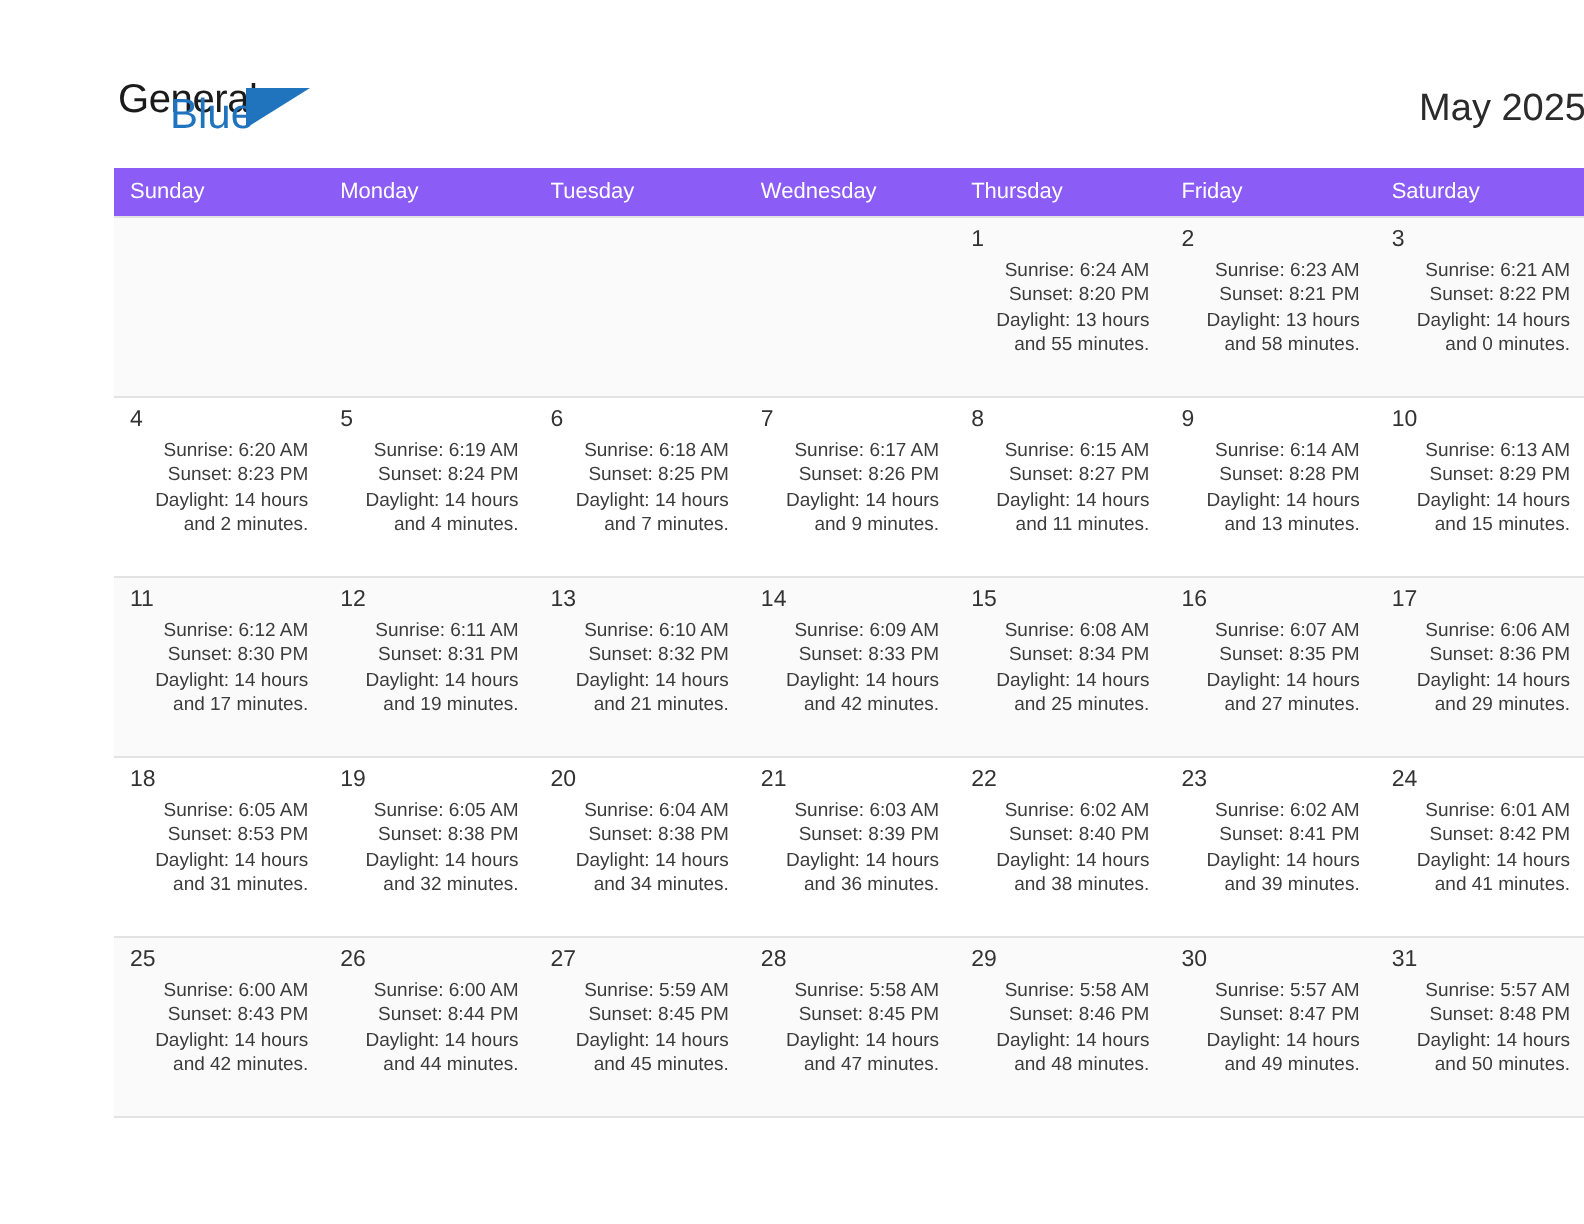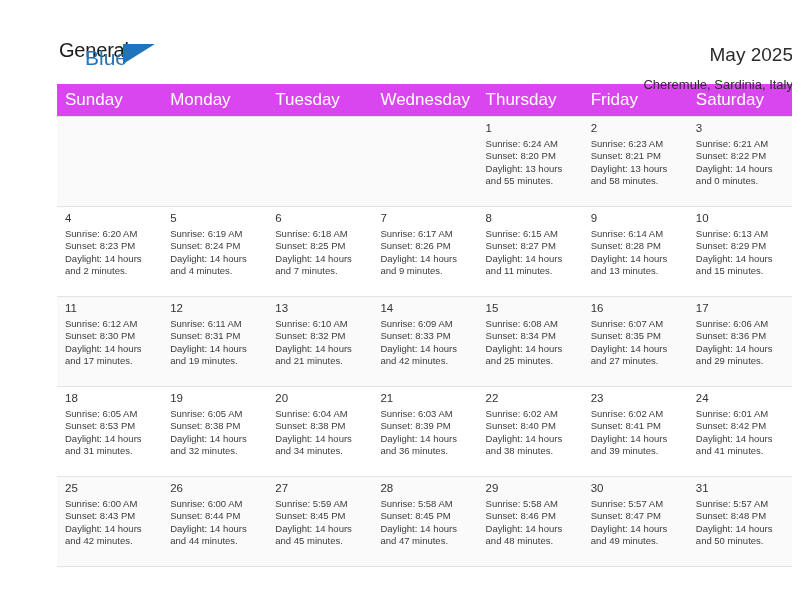--- a/index.html
+++ b/index.html
@@ -82,23 +82,23 @@
     margin: 6px 0 0 0;
   }
 
   
   .calendar {
     width: 736px;
     border-collapse: collapse;
     table-layout: fixed;
   }
   .calendar th {
-    background: #d946ef;
+    background: #8b5cf6;
     color: #ffffff;
-    font-size: 17px;
+    font-size: 11px;
     font-weight: normal;
     text-align: left;
     padding: 6px 0 6px 8px;
     height: 20px;
     box-sizing: border-box;
   }
   .calendar td {
     vertical-align: top;
     border: 1px solid #e3e3e3;
     border-left: none;
@@ -113,20 +113,21 @@
   .daynum {
     font-size: 11.5px;
     color: #333333;
     line-height: 15px;
     margin-bottom: 2px;
   }
   .info {
     font-size: 9.5px;
     color: #3c3c3c;
     line-height: 12.4px;
+    text-align: right;
   }
   .info div {
     white-space: nowrap;
   }
   .row-shade td {
     background: #fafafa;
   }
   .row-plain td {
     background: #ffffff;
   }
@@ -142,21 +143,20 @@
   <div class="header">
 
     <div class="brand">
       <span class="brand-general">General</span>
       <span class="brand-triangle"></span>
       <span class="brand-blue">Blue</span>
     </div>
 
     <div class="title-block">
       <h1 class="cal-title">May 2025</h1>
-      <p class="cal-subtitle">Cheremule, Sardinia, Italy</p>
     </div>
 
   </div>
 
   <table class="calendar">
     <thead>
       <tr>
         <th>Sunday</th>
         <th>Monday</th>
         <th>Tuesday</th>

